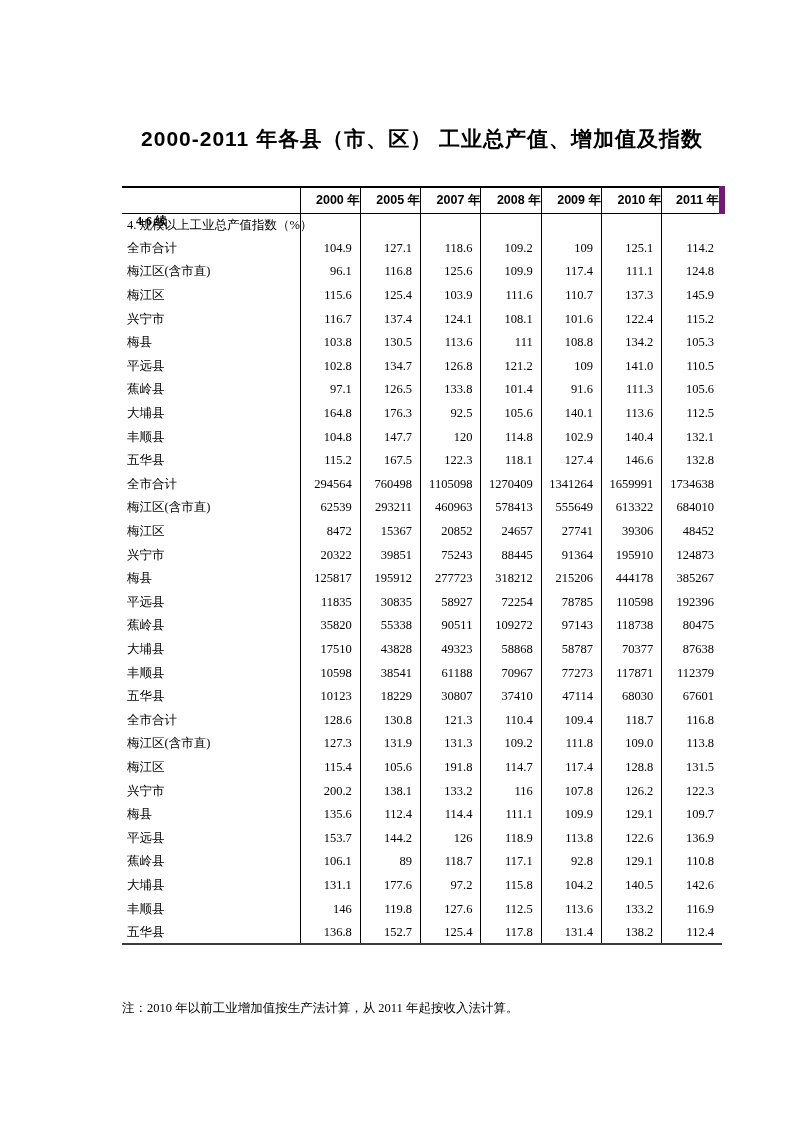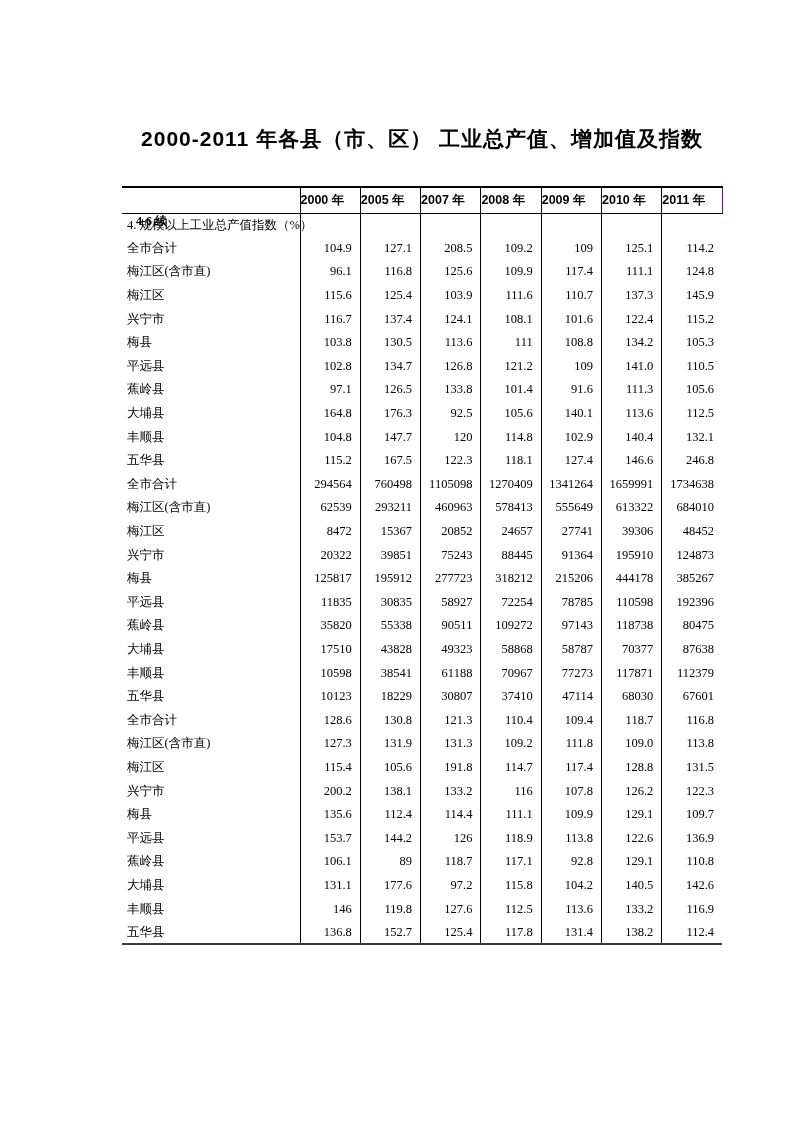--- a/index.html
+++ b/index.html
@@ -25,26 +25,26 @@
     position:absolute; left:122px; top:178px; width:600px;
     border-collapse:collapse; table-layout:fixed;
     border-top:2.5px solid #000;
     border-bottom:2px solid #3c3c3c;
   }
   col.col-label { width:178px; }
   col.col-year  { width:60.3px; }
   thead th {
     font-family:"Liberation Sans","DejaVu Sans",sans-serif;
     font-weight:bold; font-size:12.5px;
-    height:26px; text-align:left; vertical-align:middle;
+    height:26px; text-align:right; vertical-align:middle;
     border-bottom:1.5px solid #000;
     white-space:nowrap;
   }
   thead th + th { border-left:1px solid #000; }
-  thead th:last-child { border-right:1px solid #701a75; }
+  thead th:last-child { border-right:6px solid #701a75; }
   tbody td {
     height:23.6px; font-size:12.5px; vertical-align:middle;
     white-space:nowrap; overflow:visible;
   }
   td.label-cell { text-align:left; padding-left:5px; }
   td.num-cell   { text-align:right; padding-right:8px; border-left:1px solid #000; }
   .footnote {
     position:absolute; left:122px; top:992px;
     font-size:12.5px;
   }
@@ -89,21 +89,21 @@
           <td class="num-cell"></td>
           <td class="num-cell"></td>
           <td class="num-cell"></td>
           <td class="num-cell"></td>
           <td class="num-cell"></td>
         </tr>
         <tr>
           <td class="label-cell">全市合计</td>
           <td class="num-cell">104.9</td>
           <td class="num-cell">127.1</td>
-          <td class="num-cell">208.5</td>
+          <td class="num-cell">118.6</td>
           <td class="num-cell">109.2</td>
           <td class="num-cell">109</td>
           <td class="num-cell">125.1</td>
           <td class="num-cell">114.2</td>
         </tr>
         <tr>
           <td class="label-cell">梅江区(含市直)</td>
           <td class="num-cell">96.1</td>
           <td class="num-cell">116.8</td>
           <td class="num-cell">125.6</td>
@@ -183,21 +183,21 @@
           <td class="num-cell">132.1</td>
         </tr>
         <tr>
           <td class="label-cell">五华县</td>
           <td class="num-cell">115.2</td>
           <td class="num-cell">167.5</td>
           <td class="num-cell">122.3</td>
           <td class="num-cell">118.1</td>
           <td class="num-cell">127.4</td>
           <td class="num-cell">146.6</td>
-          <td class="num-cell">246.8</td>
+          <td class="num-cell">132.8</td>
         </tr>
         <tr>
           <td class="label-cell">全市合计</td>
           <td class="num-cell">294564</td>
           <td class="num-cell">760498</td>
           <td class="num-cell">1105098</td>
           <td class="num-cell">1270409</td>
           <td class="num-cell">1341264</td>
           <td class="num-cell">1659991</td>
           <td class="num-cell">1734638</td>
@@ -388,14 +388,15 @@
           <td class="num-cell">152.7</td>
           <td class="num-cell">125.4</td>
           <td class="num-cell">117.8</td>
           <td class="num-cell">131.4</td>
           <td class="num-cell">138.2</td>
           <td class="num-cell">112.4</td>
         </tr>
       </tbody>
   </table>
 
+  <div class="footnote">注：2010 年以前工业增加值按生产法计算，从 2011 年起按收入法计算。</div>
 
 </div>
 
 </body></html>

